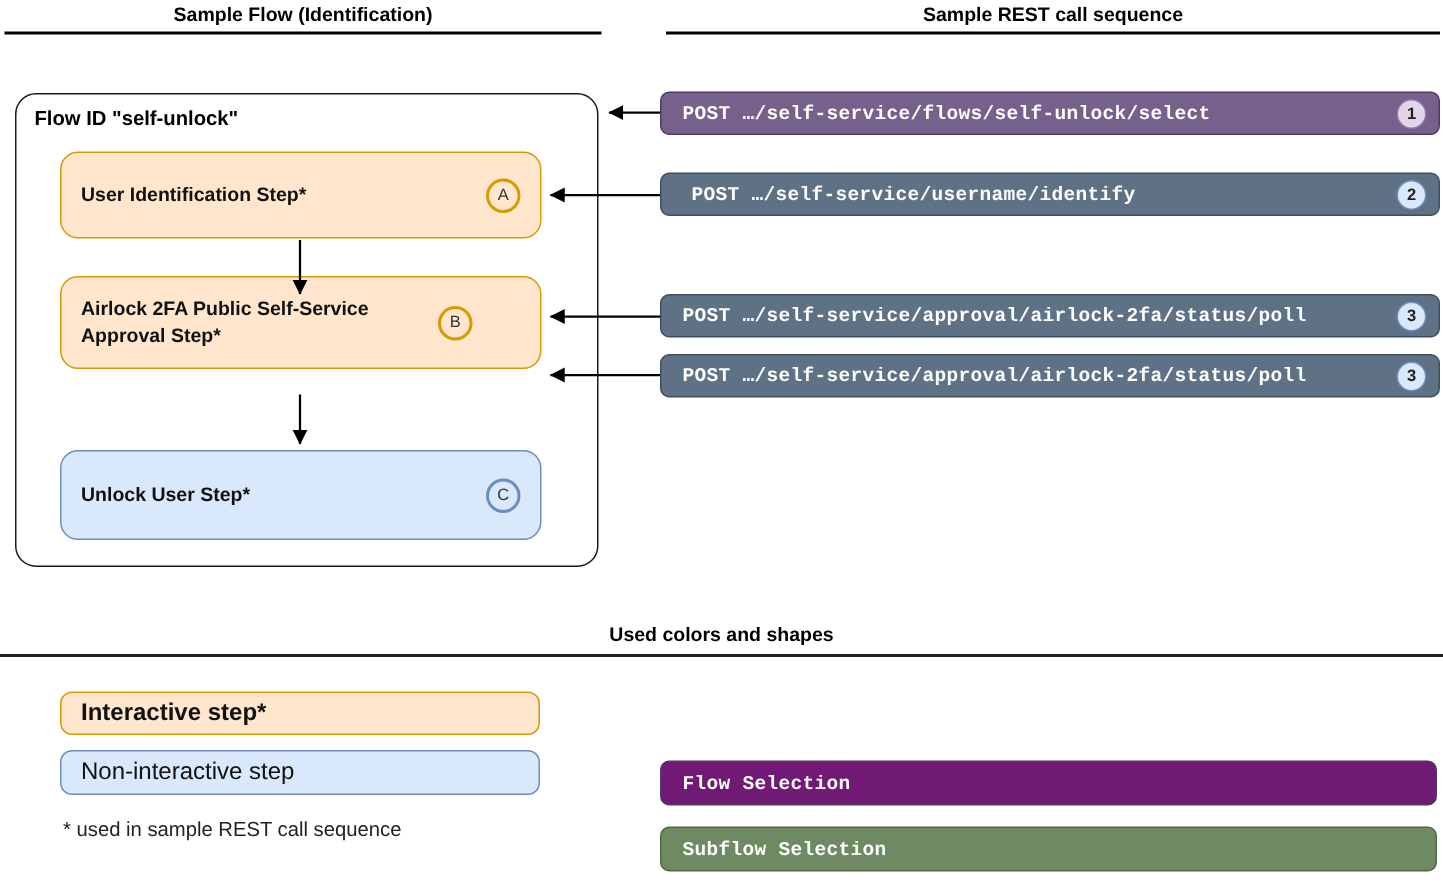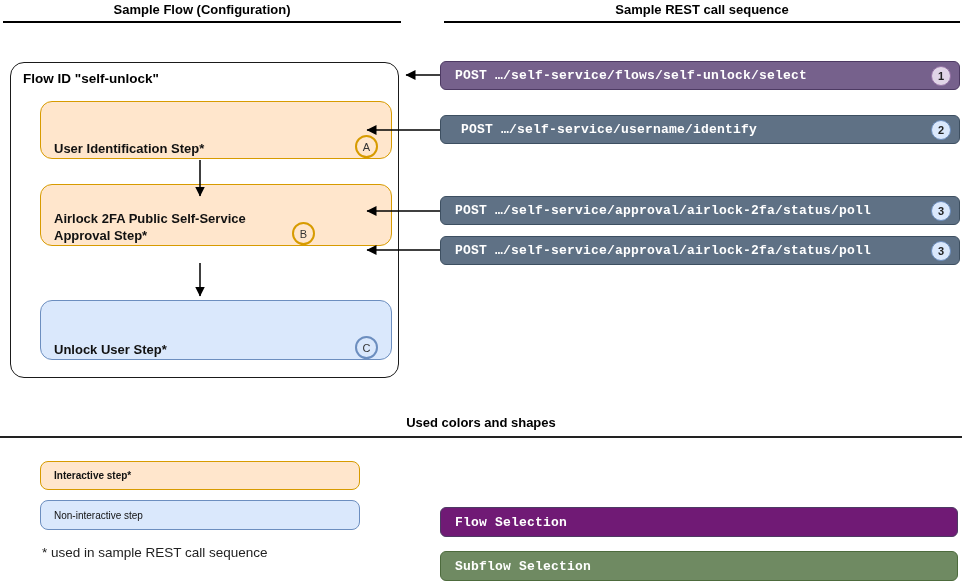--- a/index.html
+++ b/index.html
@@ -23,22 +23,22 @@
     position:absolute; left:10px; top:62px; width:389px; height:316px;
     border:1.5px solid #1a1a1a; border-radius:14px; background:#fff;
   }
   .flow-container-label {
     position:absolute; left:12px; top:8px;
     font-size:13.5px; font-weight:bold; color:#000;
   }
 
   
   .step {
-    position:absolute; left:40px; width:352px;
-    border-radius:12px; display:flex; align-items:flex-end;
+    position:absolute; left:40px; width:321px;
+    border-radius:12px; display:flex; align-items:center;
     padding:0 13px;
   }
   .step.interactive     { background:#ffe6cc; border:1.5px solid #d79b00; }
   .step.non-interactive { background:#dae8fc; border:1.5px solid #6c8ebf; }
   .step-a { top:101px; height:58px; }
   .step-b { top:184px; height:62px; }
   .step-c { top:300px; height:60px; }
   .step-label {
     flex:1; font-size:13px; font-weight:bold; color:#111; line-height:1.35;
   }
@@ -81,21 +81,21 @@
   
   .legend-header {
     position:absolute; top:415px; left:0; width:962px; text-align:center;
     font-size:13px; font-weight:bold; color:#000;
   }
   .legend-divider {
     position:absolute; top:436px; left:0; width:962px; height:2px; background:#222;
   }
   .legend-step {
     position:absolute; left:40px; width:320px; display:flex; align-items:center;
-    padding:0 13px; border-radius:8px; font-size:10px; color:#111;
+    padding:0 13px; border-radius:8px; font-size:16px; color:#111;
   }
   .legend-interactive { top:461px; height:29px; background:#ffe6cc; border:1.5px solid #d79b00; font-weight:bold; }
   .legend-noninteractive { top:500px; height:30px; background:#dae8fc; border:1.5px solid #6c8ebf; }
   .legend-footnote {
     position:absolute; left:42px; top:545px; font-size:13.5px; color:#222;
   }
   .legend-rest {
     position:absolute; left:440px; width:518px; height:30px;
     display:flex; align-items:center; padding:0 14px; border-radius:6px;
     font-family:"Liberation Mono", monospace; font-weight:bold;
@@ -103,21 +103,21 @@
   }
   .legend-normal  { top:461px; background:#5f7185; border:1.5px solid #3d4f61; }
   .legend-flow    { top:507px; background:#701a75; border:1.5px solid #4d3a63; }
   .legend-subflow { top:551px; background:#6f8a62; border:1.5px solid #4d6b3d; }
 </style>
 </head>
 <body>
 
 <div class="canvas">
 
-  <div class="col-header left">Sample Flow (Configuration)</div>
+  <div class="col-header left">Sample Flow (Identification)</div>
   <div class="col-header right">Sample REST call sequence</div>
 
   <div class="flow-container">
     <div class="flow-container-label">Flow ID "self-unlock"</div>
   </div>
 
   <div class="step interactive step-a">
     <span class="step-label">User Identification Step*</span>
     <span class="step-badge">A</span>
   </div>

